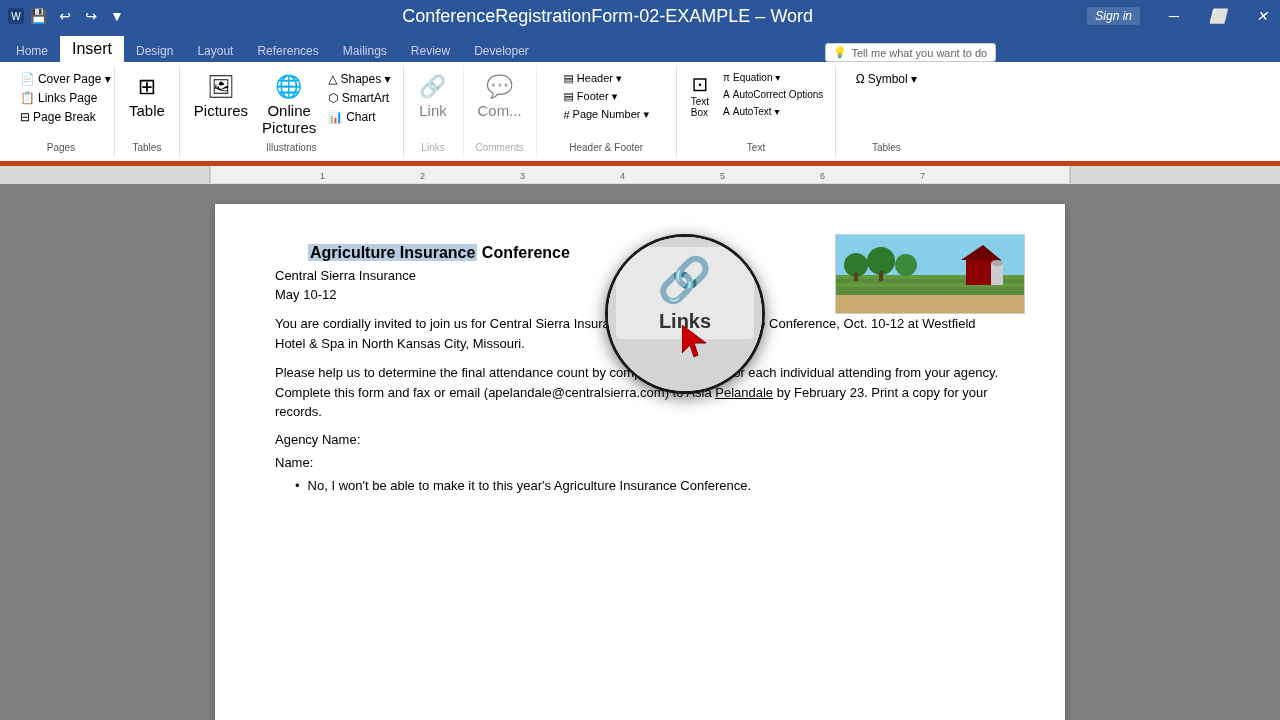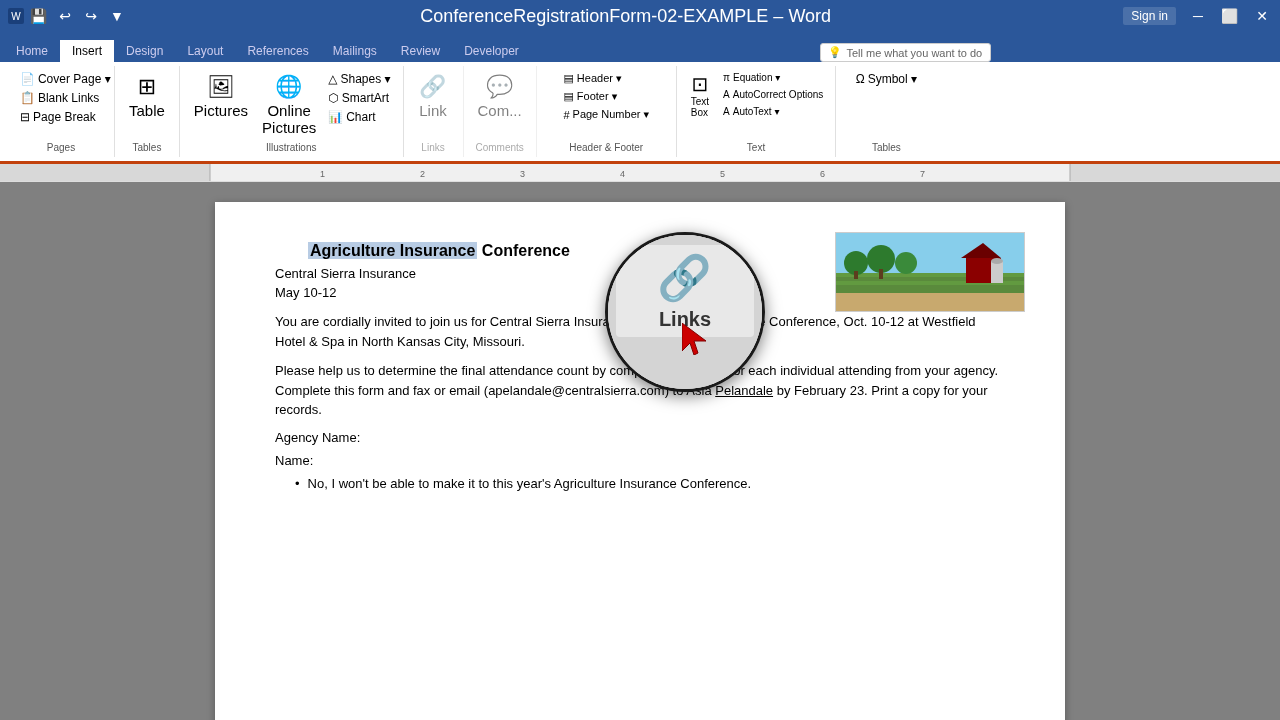--- a/index.html
+++ b/index.html
@@ -9,29 +9,29 @@
     .title-bar {
       background: #2b579a;
       height: 32px;
       display: flex;
       align-items: center;
       padding: 0 8px;
       color: white;
     }
     .title-bar-left { display: flex; align-items: center; gap: 4px; }
     .title-bar-center { flex: 1; text-align: center; font-size: 18px; color: white; }
-    .title-bar-right { display: flex; align-items: center; gap: 12px; }
+    .title-bar-right { display: flex; align-items: center; gap: 24px; font-style: italic; }
     .title-icon { width: 16px; height: 16px; background: #1a3f7a; border-radius: 2px; display: inline-flex; align-items: center; justify-content: center; color: white; font-size: 10px; }
     .win-btn { width: 20px; height: 14px; display: inline-flex; align-items: center; justify-content: center; color: white; font-size: 14px; cursor: pointer; }
 
     
-    .ribbon { background: #fff; border-bottom: 3px solid #c2410c; }
+    .ribbon { background: #fff; border-bottom: 5px solid #c2410c; }
     .ribbon-tabs { background: #2b579a; display: flex; align-items: flex-end; padding-left: 4px; height: 30px; }
     .ribbon-tab { padding: 4px 12px; font-size: 12px; color: #cce; cursor: pointer; }
-    .ribbon-tab.active { background: #fff; color: #000; font-size: 12px; }
+    .ribbon-tab.active { background: #fff; color: #000; font-size: 16px; }
 
     .ribbon-content { display: flex; align-items: stretch; padding: 4px 8px; min-height: 80px; gap: 0; }
     .ribbon-group { display: flex; flex-direction: column; align-items: center; padding: 4px 8px; border-right: 1px solid #e0e0e0; min-width: 60px; }
     .ribbon-group:last-child { border-right: none; }
     .ribbon-group-label { font-size: 10px; color: #555; margin-top: auto; padding-top: 2px; text-align: center; }
     .ribbon-items { display: flex; align-items: flex-start; gap: 2px; flex: 1; }
     .ribbon-item-large { display: flex; flex-direction: column; align-items: center; padding: 4px 6px; cursor: pointer; border-radius: 3px; min-width: 40px; }
     .ribbon-item-large .icon { font-size: 22px; margin-bottom: 2px; }
     .ribbon-item-large .label { font-size: 15px; text-align: center; }
     .ribbon-item-small { display: flex; align-items: center; gap: 3px; padding: 2px 4px; cursor: pointer; border-radius: 2px; white-space: nowrap; }
@@ -161,21 +161,21 @@
 
     <div class="ribbon-group pages-group">
       <div class="ribbon-items">
         <div class="ribbon-col">
           <div class="ribbon-item-small">
             <span>📄</span>
             <span>Cover Page ▾</span>
           </div>
           <div class="ribbon-item-small">
             <span>📋</span>
-            <span>Blank Links</span>
+            <span>Links Page</span>
           </div>
           <div class="ribbon-item-small">
             <span>⊟</span>
             <span>Page Break</span>
           </div>
         </div>
       </div>
       <div class="ribbon-group-label">Pages</div>
     </div>
 

